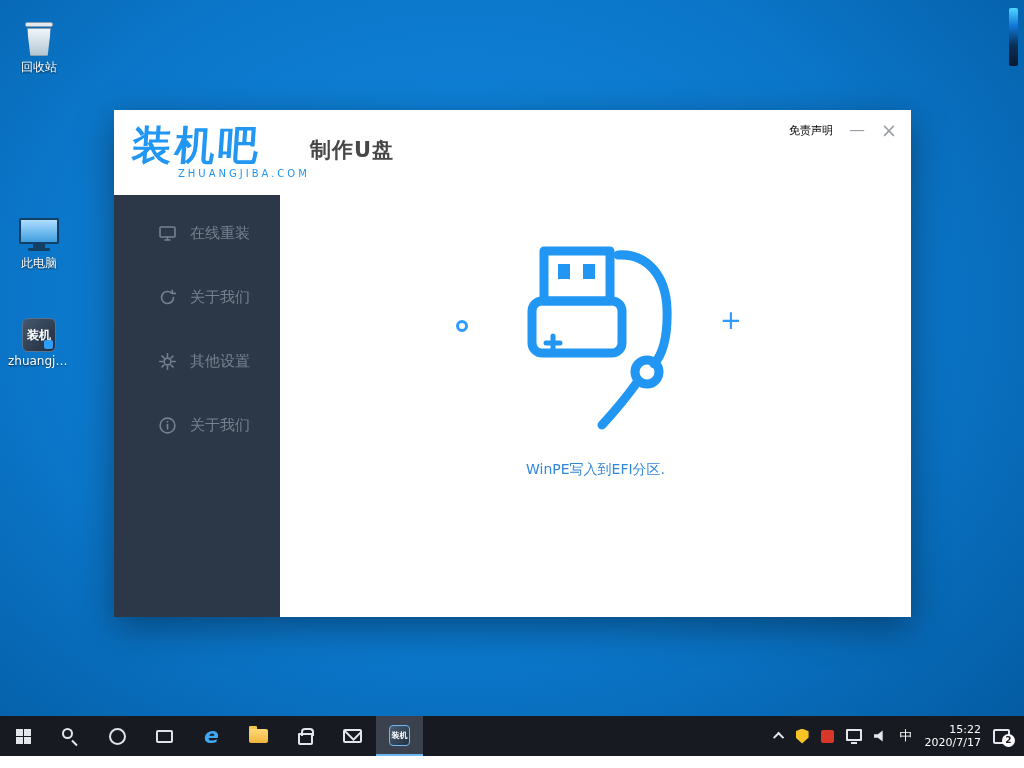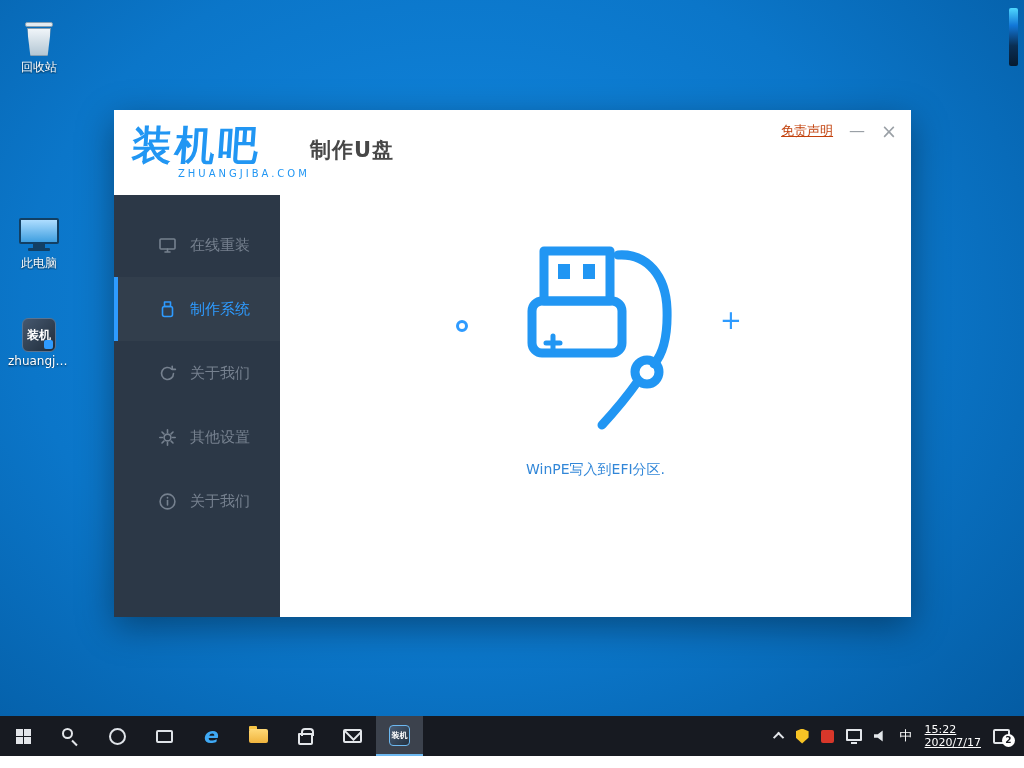--- a/index.html
+++ b/index.html
@@ -43,26 +43,26 @@
   
   .win{ position:absolute; left:114px; top:110px; width:797px; height:507px; background:#fff;
     box-shadow:0 10px 34px rgba(0,0,0,.38); display:flex; flex-direction:column; }
 
   .win-header{ height:85px; position:relative; background:#fff; flex:none; }
   .logo{ position:absolute; left:18px; top:8px; }
   .logo .zh{ font-size:40px; font-weight:bold; color:#2196f3; letter-spacing:3px; transform:skewX(-4deg); display:inline-block; }
   .logo .sub{ font-size:10px; color:#2196f3; letter-spacing:3px; margin-top:-5px; padding-left:46px; }
   .win-title{ position:absolute; left:196px; top:26px; font-size:21px; color:#474747; font-weight:600; letter-spacing:1px; }
   .header-controls{ position:absolute; top:12px; right:14px; display:flex; align-items:center; gap:16px; }
-  .disclaimer{ color:#c2410c; font-size:13px; text-decoration:underline; cursor:pointer; }
+  .disclaimer{ color:#000000; font-size:11px; cursor:pointer; }
   .ctl{ color:#9aa0a6; font-size:16px; cursor:pointer; line-height:16px; }
   .ctl.close{ font-size:19px; }
 
   .win-body{ flex:1; display:flex; }
-  .sidebar{ width:166px; background:#2c3847; padding-top:18px; flex:none; }
+  .sidebar{ width:166px; background:#2c3847; padding-top:6px; flex:none; }
   .side-item{ height:64px; display:flex; align-items:center; padding-left:40px; gap:13px;
     color:#76818f; font-size:15px; border-left:4px solid transparent; cursor:pointer; }
   .side-item.active{ color:#2e9bff; border-left-color:#2e9bff; background:rgba(255,255,255,.03); }
   .side-item svg{ width:19px; height:19px; stroke:currentColor; fill:none; stroke-width:1.6; stroke-linecap:round; stroke-linejoin:round; flex:none; }
 
   .main{ flex:1; position:relative; background:#fff; }
   .spinner-dot{ position:absolute; left:176px; top:125px; width:12px; height:12px;
     border:3px solid #2e9bff; border-radius:50%; }
   .plus-mark{ position:absolute; left:440px; top:110px; color:#2e9bff; font-size:26px; }
   .usb-wrap{ position:absolute; left:50%; top:50px; transform:translateX(-50%); width:180px; height:195px; }
@@ -94,21 +94,21 @@
     display:flex; align-items:center; justify-content:center; }
 
   .tray{ margin-left:auto; display:flex; align-items:center; gap:12px; padding-right:10px; }
   .chev{ width:8px; height:8px; border-left:2px solid #e3e6ea; border-top:2px solid #e3e6ea; transform:rotate(45deg) translateY(2px); cursor:pointer; }
   .shield{ width:13px; height:15px; background:#f7c325; clip-path:polygon(50% 0,100% 18%,100% 60%,50% 100%,0 60%,0 18%); cursor:pointer; }
   .redflag{ width:13px; height:13px; background:#d8372a; border-radius:2px; cursor:pointer; }
   .tray-mon{ position:relative; width:16px; height:12px; border:2px solid #e3e6ea; border-radius:1px; cursor:pointer; margin-bottom:3px; }
   .tray-mon:after{ content:""; position:absolute; left:3px; bottom:-5px; width:6px; height:2px; background:#e3e6ea; }
   .spk{ width:14px; height:12px; background:#e3e6ea; clip-path:polygon(0 35%,30% 35%,65% 5%,65% 95%,30% 65%,0 65%); cursor:pointer; }
   .ime{ color:#fff; font-size:13px; cursor:pointer; }
-  .clock{ color:#fff; font-size:11px; line-height:13px; text-align:left; cursor:pointer;text-decoration:underline; }
+  .clock{ color:#fff; font-size:11px; line-height:13px; text-align:right; cursor:pointer; }
   .notif{ position:relative; width:17px; height:15px; border:2px solid #e3e6ea; border-radius:2px; cursor:pointer; margin-right:4px; }
   .badge{ position:absolute; right:-7px; bottom:-5px; width:13px; height:13px; border-radius:50%;
     background:#fff; color:#171a21; font-size:9px; font-weight:bold;
     display:flex; align-items:center; justify-content:center; }
 </style>
 </head>
 <body>
 
 <div class="screen">
 
@@ -161,27 +161,20 @@
       <div class="sidebar">
 
         <div class="side-item">
           <svg viewBox="0 0 19 19">
             <rect x="2" y="3" width="15" height="10" rx="1"></rect>
             <path d="M7 16h5M9.5 13v3"></path>
           </svg>
           <span>在线重装</span>
         </div>
 
-        <div class="side-item active">
-          <svg viewBox="0 0 19 19">
-            <rect x="6.5" y="2" width="6" height="4.5"></rect>
-            <rect x="4.5" y="6.5" width="10" height="10" rx="2"></rect>
-          </svg>
-          <span>制作系统</span>
-        </div>
 
         <div class="side-item">
           <svg viewBox="0 0 19 19">
             <path d="M15.5 9.5a6 6 0 1 1-1.8-4.3"></path>
             <path d="M14.2 2.2v3.2h3.2"></path>
           </svg>
           <span>关于我们</span>
         </div>
 
         <div class="side-item">

